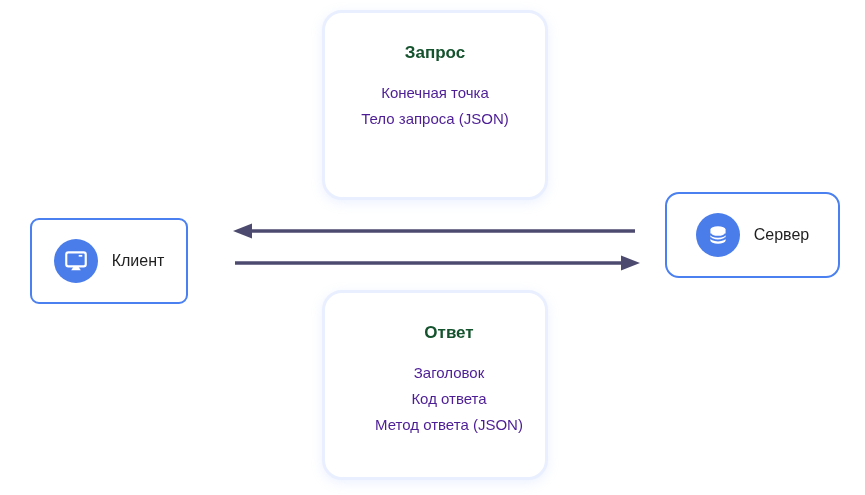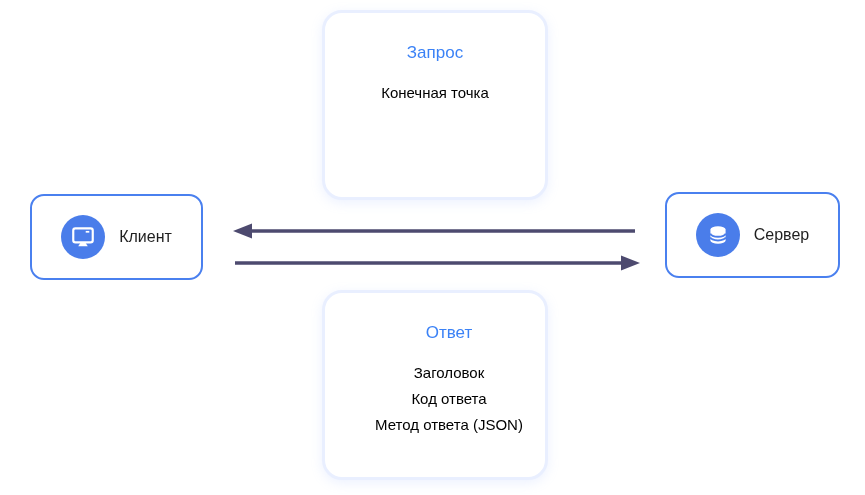--- a/index.html
+++ b/index.html
@@ -24,44 +24,44 @@
     border-radius: 20px;
     box-shadow: 0 3px 12px rgba(150, 175, 255, 0.18);
     text-align: center;
   }
   .card-request  { left: 322px; top: 10px; }
   .card-response { left: 322px; top: 290px; padding-left: 28px; }
 
   .card-title {
     margin-top: 30px;
     font-size: 17px;
-    font-weight: normal;
-    color: #3b82f6;
+    font-weight: bold;
+    color: #14532d;
   }
   .card-items {
     margin-top: 17px;
     font-size: 15px;
     line-height: 26px;
-    color: #000000;
+    color: #4c1d95;
   }
 
   
   .node {
     position: absolute;
     box-sizing: border-box;
     height: 86px;
     background: #ffffff;
     border: 2px solid #4a80ef;
     border-radius: 14px;
     display: flex;
     align-items: center;
     justify-content: center;
     gap: 14px;
   }
-  .node-client { left: 30px;  top: 194px; width: 173px; }
+  .node-client { left: 30px;  top: 218px; width: 158px; border-radius: 9px; }
   .node-server { left: 665px; top: 192px; width: 175px; }
 
   .icon-circle {
     width: 44px;
     height: 44px;
     border-radius: 50%;
     background: #4a7dea;
     display: flex;
     align-items: center;
     justify-content: center;
@@ -82,20 +82,21 @@
 </style>
 </head>
 <body>
 
 <div class="canvas">
 
   <div class="card card-request">
     <div class="card-title">Запрос</div>
     <div class="card-items">
       <div>Конечная точка</div>
+      <div>Тело запроса (JSON)</div>
     </div>
   </div>
 
   <div class="card card-response">
     <div class="card-title">Ответ</div>
     <div class="card-items">
       <div>Заголовок</div>
       <div>Код ответа</div>
       <div>Метод ответа (JSON)</div>
     </div>

